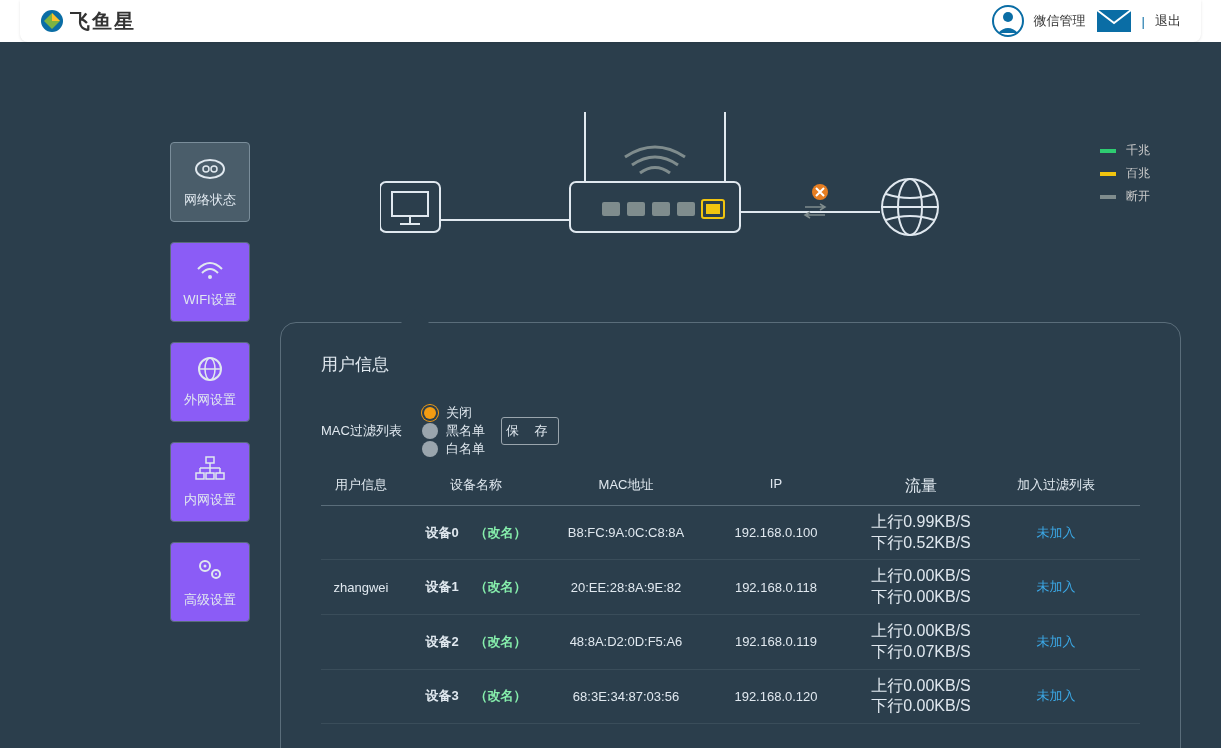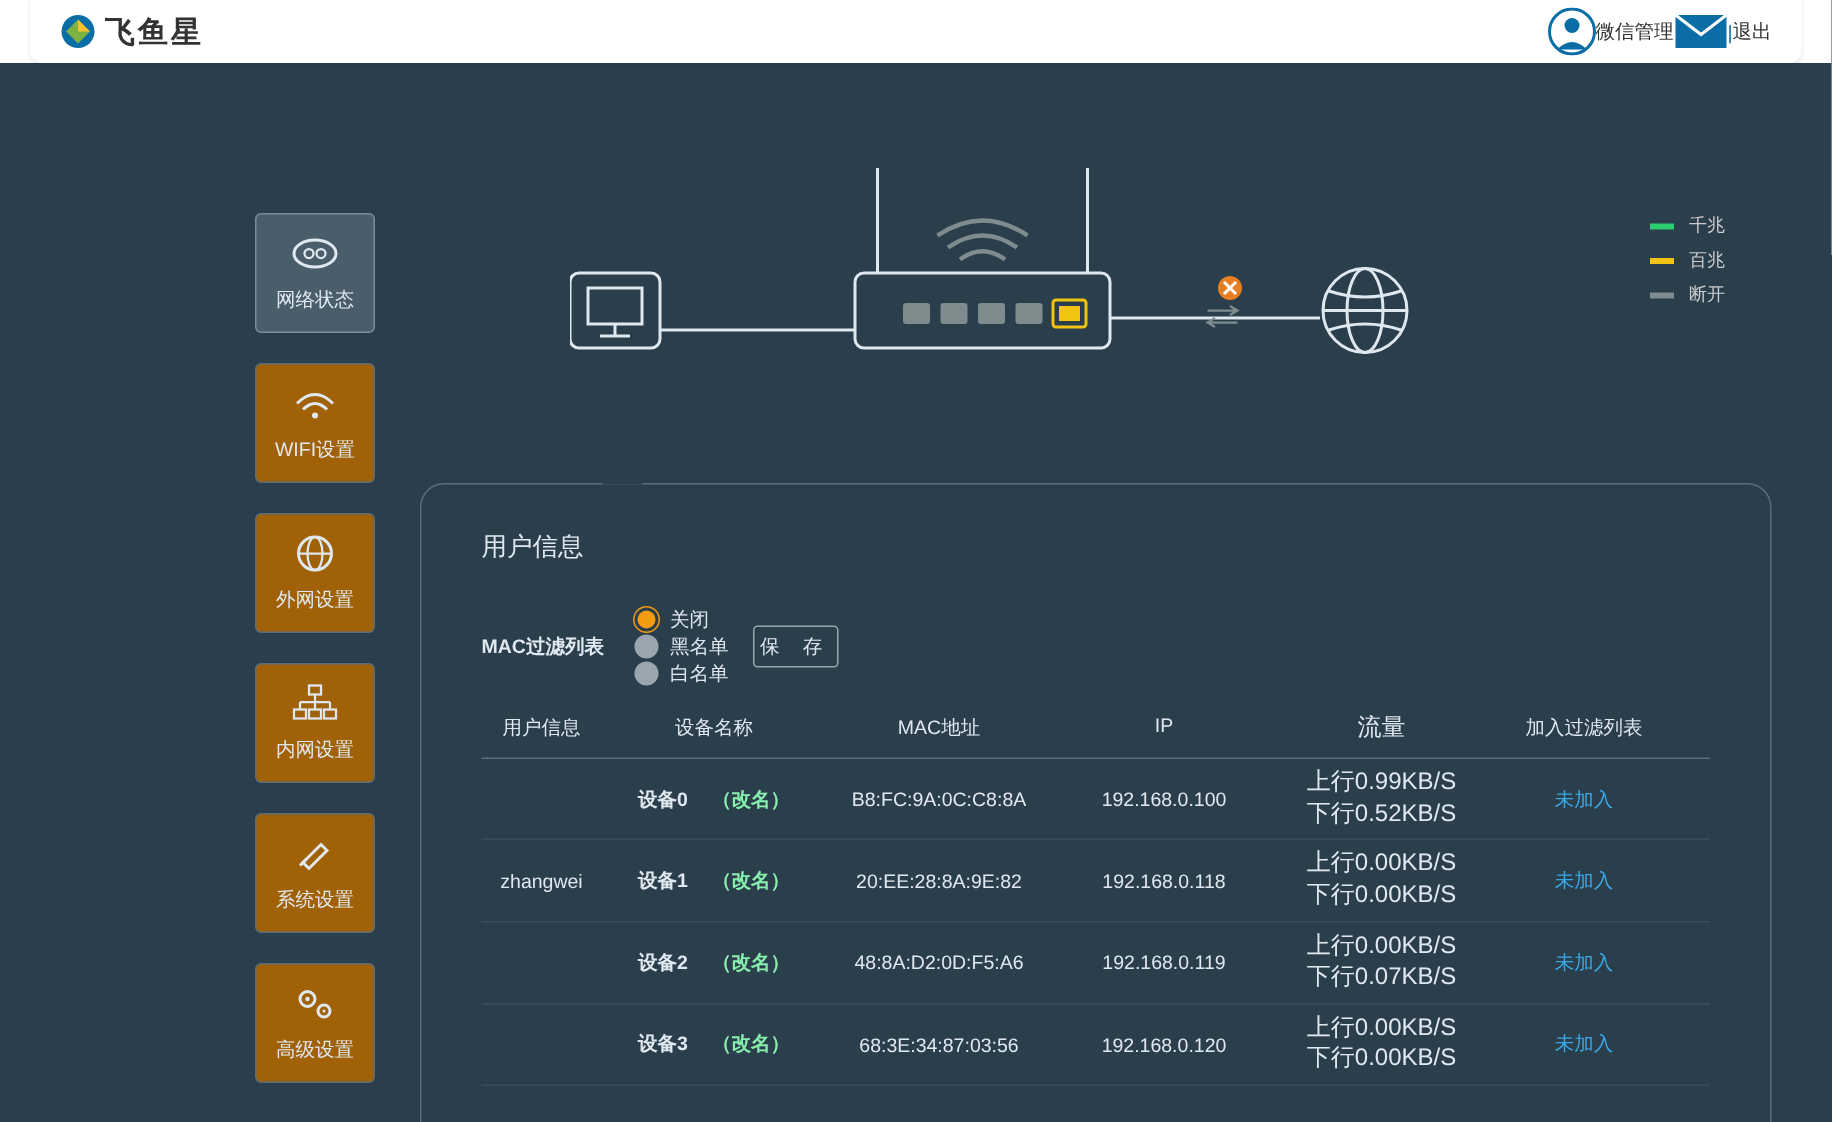--- a/index.html
+++ b/index.html
@@ -2,50 +2,50 @@
 <html><head>
 <meta charset="utf-8">
 <style>
 * { margin: 0; padding: 0; box-sizing: border-box; }
 body { font-family: "Microsoft YaHei", Arial, sans-serif; background: #fff; width: 1221px; height: 748px; overflow: hidden; }
 
 .topbar { height: 42px; background: #fff; border-radius: 0 0 8px 8px; margin: 0 20px; display: flex; align-items: center; padding: 0 20px; box-shadow: 0 1px 3px rgba(0,0,0,0.1); position: relative; z-index: 2; }
 .logo { display: flex; align-items: center; gap: 6px; justify-content: center; }
 .logo-icon { width: 24px; height: 24px; }
 .logo-text { font-size: 20px; font-weight: bold; color: #333; letter-spacing: 2px; }
-.topbar-right { margin-left: auto; display: flex; align-items: center; font-size: 13px; color: #333; }
+.topbar-right { margin-left: auto; display: flex; align-items: center; gap: 10px; font-size: 13px; color: #333; }
 .user-icon { width: 32px; height: 32px; }
 .mail-icon { width: 36px; height: 24px; }
 .divider { color: #0a6da5; }
 .topbar-link { cursor: pointer; }
 
 .main { background: #2b3e4c; min-height: 706px; padding-top: 100px; display: flex; }
 
 .sidebar { width: 280px; display: flex; flex-direction: column; align-items: flex-end; gap: 20px; padding-right: 30px; }
-.nav-item { width: 80px; height: 80px; background: #a16207; border: 1px solid #5a6d7a; border-radius: 4px; display: flex; flex-direction: column; align-items: center; justify-content: center; gap: 8px; cursor: pointer; color: #e0e8ef; font-size: 13px; }
+.nav-item { width: 80px; height: 80px; background: #8b5cf6; border: 1px solid #5a6d7a; border-radius: 4px; display: flex; flex-direction: column; align-items: center; justify-content: center; gap: 8px; cursor: pointer; color: #e0e8ef; font-size: 13px; }
 .nav-item.active { background: #4a5d6a; border-color: #7a8d9a; margin-left: 28px; }
 .nav-icon { width: 36px; height: 28px; display: flex; align-items: center; justify-content: center; }
 
 .content { flex: 1; position: relative; }
 
 .diagram { height: 180px; position: relative; }
 .diagram svg { position: absolute; top: -40px; left: 100px; }
 
 .legend { position: absolute; top: 0px; left: 820px; font-size: 12px; color: #ccc; }
 .legend-row { display: flex; align-items: center; gap: 10px; margin-bottom: 6px; }
 .legend-swatch { width: 16px; height: 4px; }
 
 .panel { position: absolute; top: 180px; left: 0; right: 40px; border: 1px solid #5a6d7a; border-radius: 16px 16px 0 0; padding: 30px 40px; color: #e0e8ef; min-height: 420px; }
 .panel-arrow { position: absolute; top: -14px; left: 120px; width: 0; height: 0; border-left: 14px solid transparent; border-right: 14px solid transparent; border-bottom: 14px solid #2b3e4c; }
 .panel-arrow::before { content: ""; position: absolute; top: -1px; left: -15px; border-left: 15px solid transparent; border-right: 15px solid transparent; border-bottom: 15px solid #5a6d7a; z-index: -1; }
 
 .panel-title { font-size: 17px; font-weight: normal; margin-bottom: 28px; }
 
 .filter-row { display: flex; align-items: center; gap: 16px; font-size: 13px; margin-bottom: 18px; }
-.filter-label { margin-right: 4px; font-weight: bold; }
+.filter-label { margin-right: 4px; }
 .radio-group { display: flex; align-items: center; gap: 8px; }
 .radio { width: 16px; height: 16px; border-radius: 50%; background: #9aa5ad; display: inline-block; cursor: pointer; }
 .radio.selected { background: #f39c12; box-shadow: 0 0 0 2px #2b3e4c, 0 0 0 3px #f39c12; width: 12px; height: 12px; margin: 2px; }
 .save-btn { border: 1px solid #9aa5ad; background: transparent; color: #e0e8ef; padding: 4px 4px; border-radius: 3px; cursor: pointer; font-size: 13px; letter-spacing: 6px; }
 
 .table { width: 100%; font-size: 13px; }
 .thead { display: flex; border-bottom: 1px solid #5a6d7a; padding-bottom: 8px; }
 .thead > div { text-align: center; }
 .col-user { width: 80px; }
 .col-device { width: 150px; }
@@ -133,29 +133,20 @@
             <line x1="8" y1="13" x2="8" y2="18" stroke="#e0e8ef" stroke-width="1.5"></line>
             <line x1="18" y1="13" x2="18" y2="18" stroke="#e0e8ef" stroke-width="1.5"></line>
             <line x1="28" y1="13" x2="28" y2="18" stroke="#e0e8ef" stroke-width="1.5"></line>
           </svg>
         </div>
         <span>内网设置</span>
       </div>
       <div class="nav-item">
         <div class="nav-icon">
           <svg width="36" height="28" viewBox="0 0 36 28">
-            <path d="M10 20 L22 8 L26 12 L14 24 Z" fill="none" stroke="#e0e8ef" stroke-width="2"></path>
-            <path d="M8 22 L12 18" stroke="#e0e8ef" stroke-width="2"></path>
-          </svg>
-        </div>
-        <span>系统设置</span>
-      </div>
-      <div class="nav-item">
-        <div class="nav-icon">
-          <svg width="36" height="28" viewBox="0 0 36 28">
             <circle cx="13" cy="11" r="5" fill="none" stroke="#e0e8ef" stroke-width="2"></circle>
             <circle cx="13" cy="11" r="1.5" fill="#e0e8ef"></circle>
             <circle cx="24" cy="19" r="4" fill="none" stroke="#e0e8ef" stroke-width="2"></circle>
             <circle cx="24" cy="19" r="1" fill="#e0e8ef"></circle>
           </svg>
         </div>
         <span>高级设置</span>
       </div>
     </div>
 

